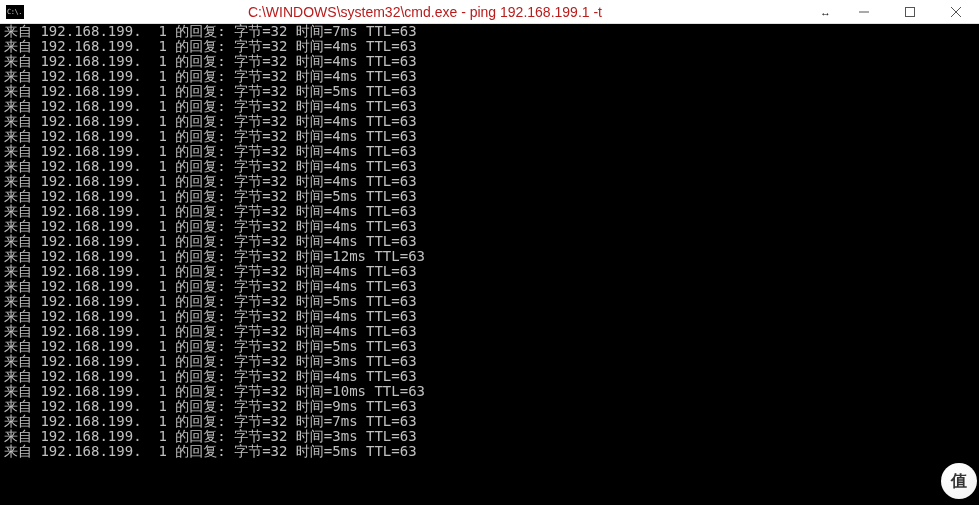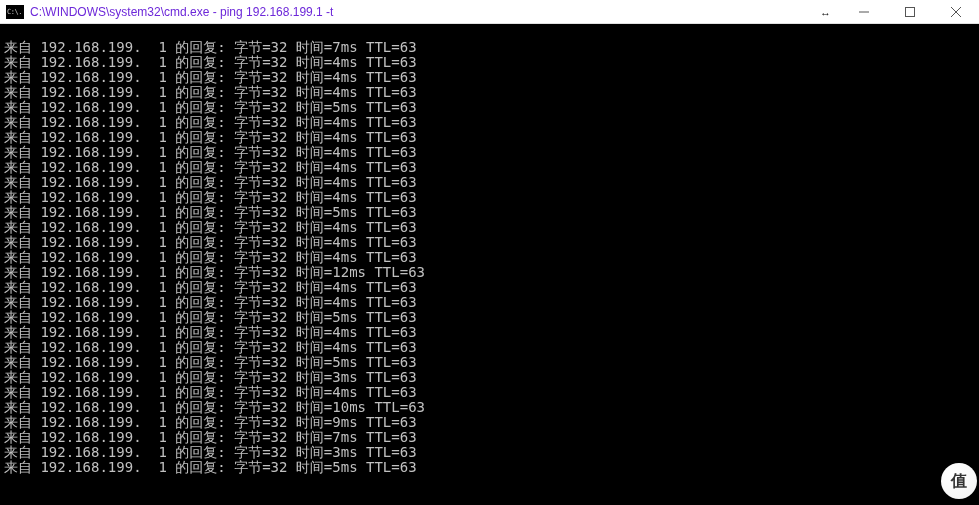--- a/index.html
+++ b/index.html
@@ -39,25 +39,26 @@
       display: flex;
       align-items: center;
       justify-content: flex-start;
       font-size: 7px;
       color: #c0c0c0;
       font-family: monospace;
       padding-left: 1px;
       letter-spacing: -0.5px;
     }
     .titlebar-title {
-      font-size: 12px;
-      color: #6d28d9;
+      font-size: 14px;
+      color: #b91c1c;
       flex: 1;
       white-space: nowrap;
       overflow: hidden;
+      text-align: center;
     }
     .titlebar-extra {
       font-size: 11px;
       color: #000;
       margin-right: 10px;
     }
     .titlebar-controls {
       display: flex;
       height: 100%;
     }
@@ -67,21 +68,21 @@
       display: flex;
       align-items: center;
       justify-content: center;
       font-size: 10px;
       color: #555;
       cursor: pointer;
     }
     .console {
       flex: 1;
       background: #000000;
-      padding: 16px 4px;
+      padding: 0 4px;
       overflow: hidden;
       position: relative;
     }
     .console-lines {
       font-family: "NSimSun", "SimSun", "Consolas", monospace;
       font-size: 14px;
       line-height: 15px;
       color: #c0c0c0;
       white-space: pre;
       letter-spacing: 0;

